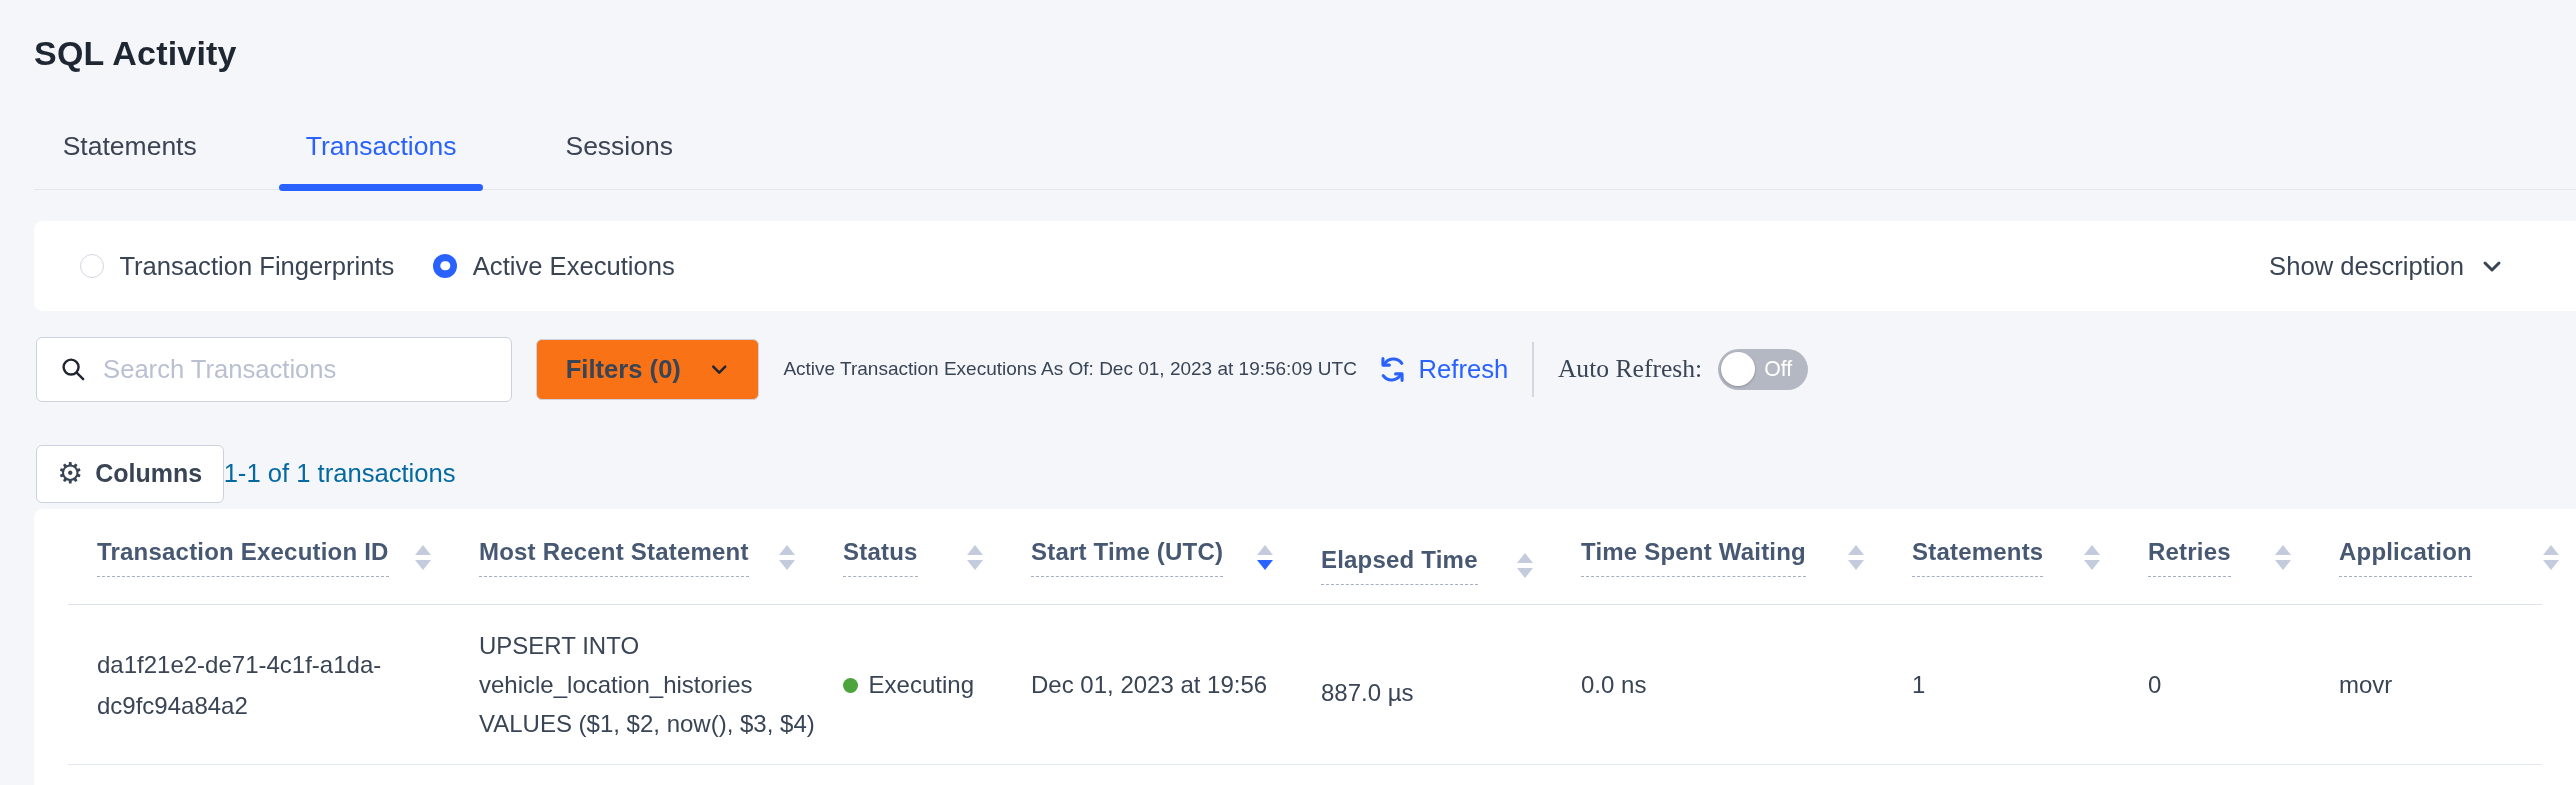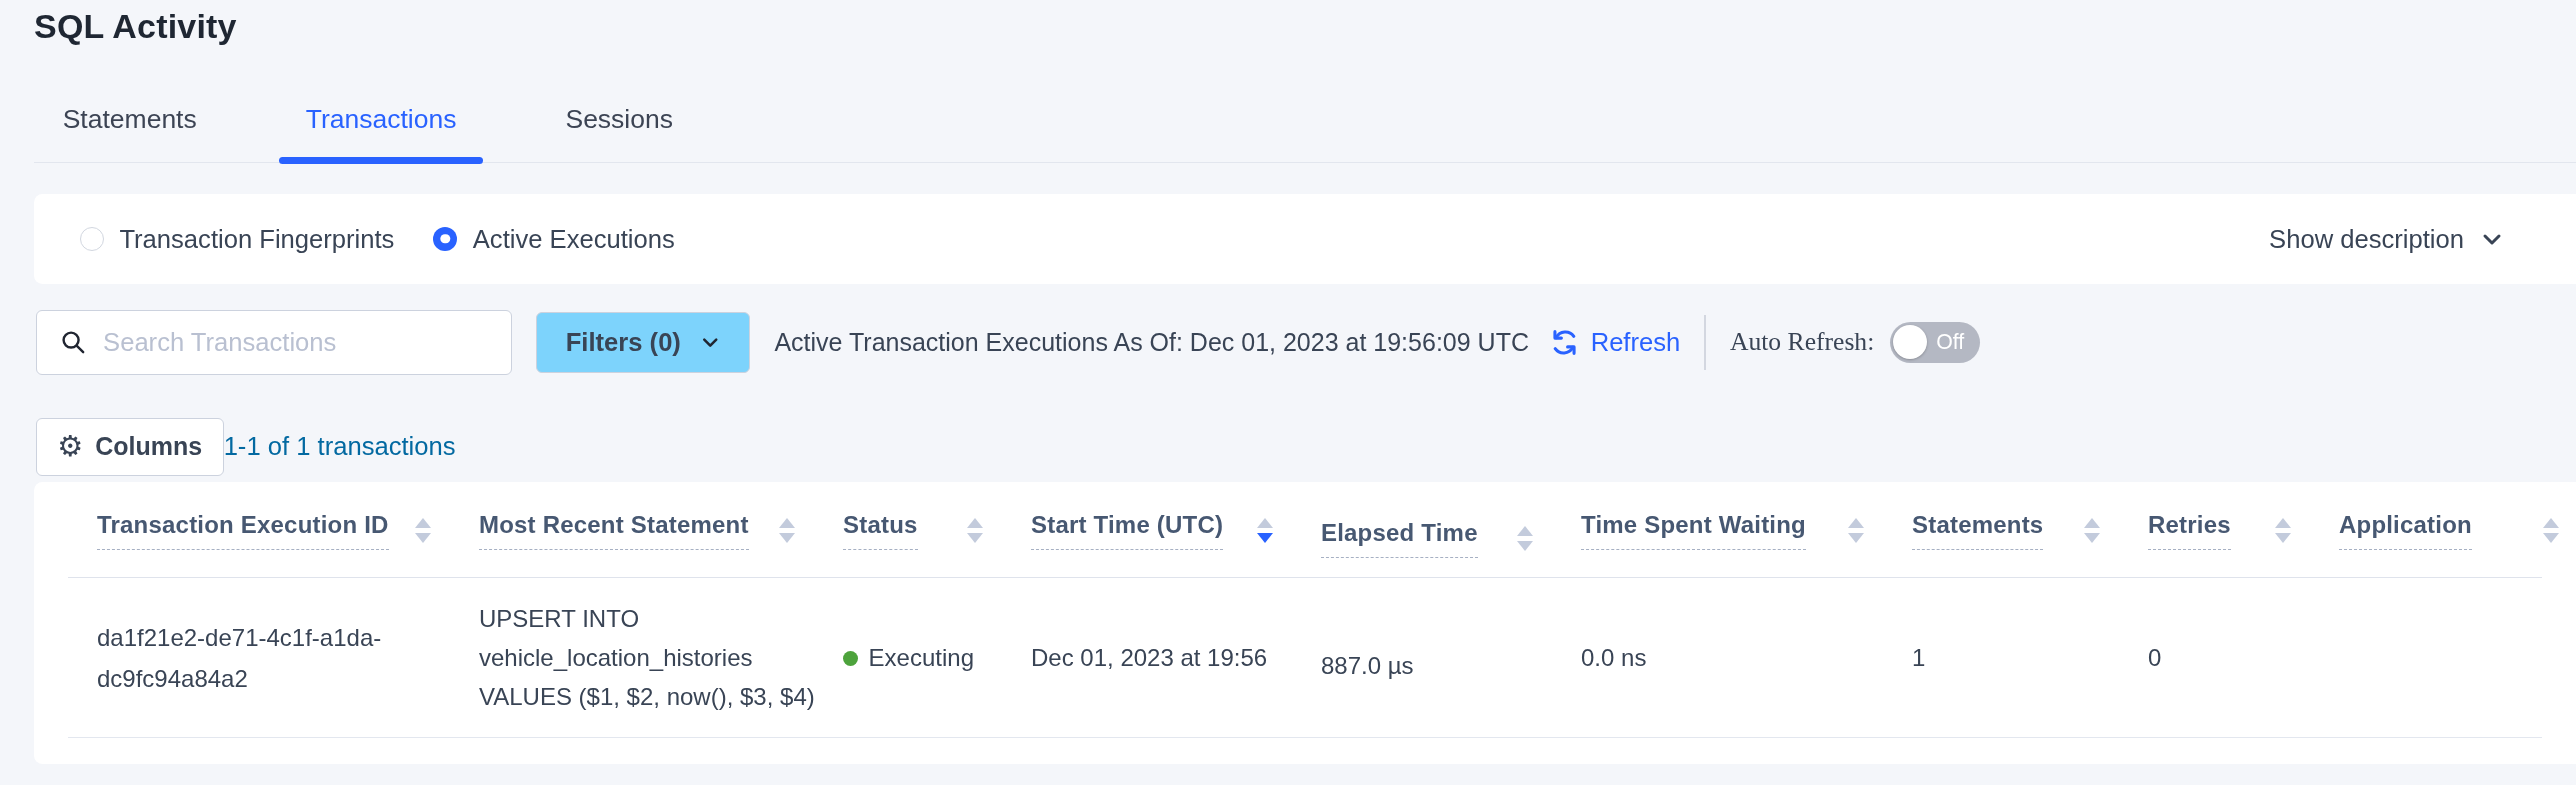--- a/index.html
+++ b/index.html
@@ -7,21 +7,21 @@
   body {
     background:#f4f6fa;
     font-family:"Liberation Sans","DejaVu Sans",sans-serif;
     color:#394455;
     -webkit-font-smoothing:antialiased;
   }
   .page { padding-left:34px; height:100%; }
 
   
   .page-title {
-    padding-top:7px;
+    padding-top:34px;
     font-size:34px; line-height:39px; font-weight:700;
     color:#1f2733; letter-spacing:0.2px;
   }
 
   
   .tabs {
     margin-top:31px;
     display:flex; gap:55px; padding-left:1.7px;
     border-bottom:1.7px solid #e2e6ee;
   }
@@ -73,25 +73,25 @@
     background:#fff; border:1.7px solid #ccd2de; border-radius:6px;
     display:flex; align-items:center; padding:0 17px 0 22px;
   }
   .search-box input {
     border:none; outline:none; width:100%; margin-left:15.4px;
     font-family:inherit; font-size:25.6px; color:#394455; background:transparent;
   }
   .search-box input::placeholder { color:#b9c0d1; }
   .filters-btn {
     margin-left:24px; height:61px;
-    background:#7dd3fc; border:1.7px solid #ccd2de; border-radius:6px;
-    display:flex; align-items:center; gap:19px; padding:0 29px;
+    background:#f97316; border:1.7px solid #ccd2de; border-radius:6px;
+    display:flex; align-items:center; gap:28px; padding:0 29px;
     font-size:25.6px; font-weight:700; color:#394455; cursor:pointer;text-align:right;
   }
-  .asof-text { margin-left:24px; font-size:25px; color:#394455; }
+  .asof-text { margin-left:24px; font-size:19px; color:#394455; }
   .refresh { margin-left:20.5px; display:flex; align-items:center; gap:10.2px; cursor:pointer; }
   .refresh-label { font-size:25.6px; color:#2962ff; }
   .v-divider { width:1.7px; height:55px; background:#d3d7e0; margin:0 24px; }
   .autorefresh-label { font-size:25.6px; color:#394455;font-family:Liberation Serif, serif; }
   .toggle {
     margin-left:15.4px; position:relative;
     width:90px; height:41px; border-radius:20.5px;
     background:#b4b8c3; cursor:pointer;
     display:flex; align-items:center; justify-content:flex-end;
   }
@@ -322,18 +322,19 @@
         <div class="status-cell">
           <span class="status-dot"></span>
           <span>Executing</span>
         </div>
       </div>
       <div class="cell c4">Dec 01, 2023 at 19:56</div>
       <div class="cell c5">887.0 µs</div>
       <div class="cell c6">0.0 ns</div>
       <div class="cell c7">1</div>
       <div class="cell c8">0</div>
+      <div class="cell c9">movr</div>
     </div>
 
   </div>
 
 </div>
 
 
 </body></html>

